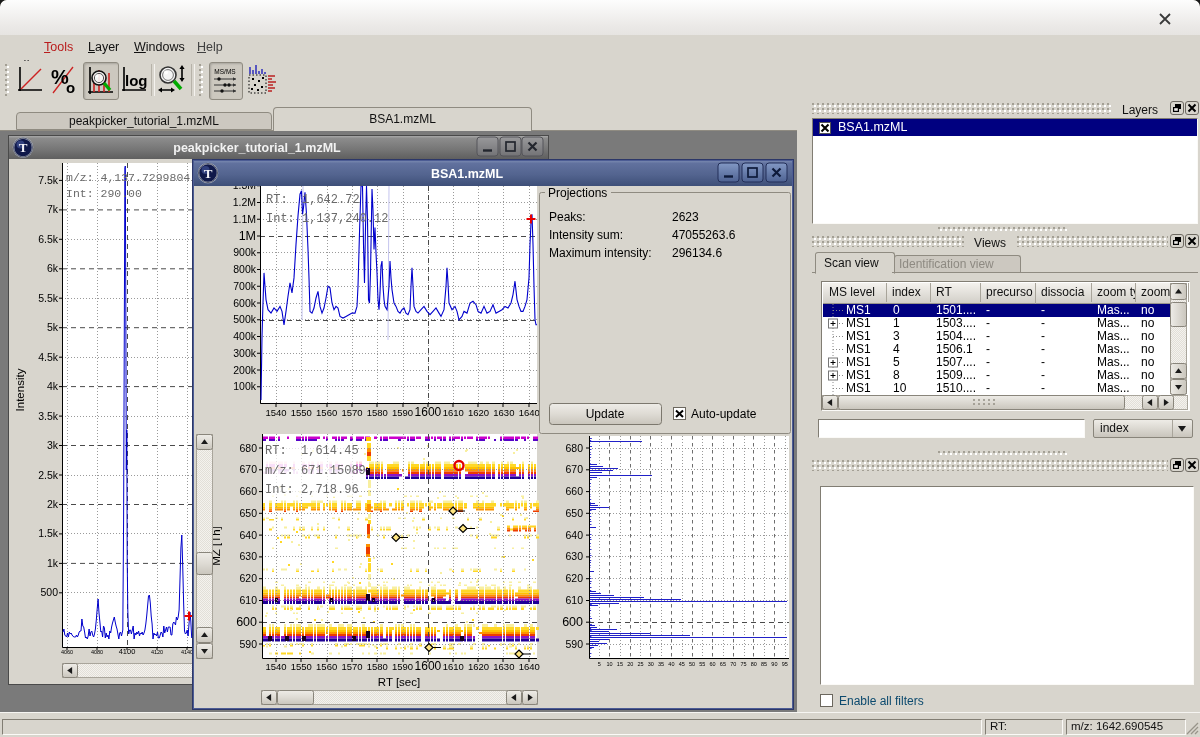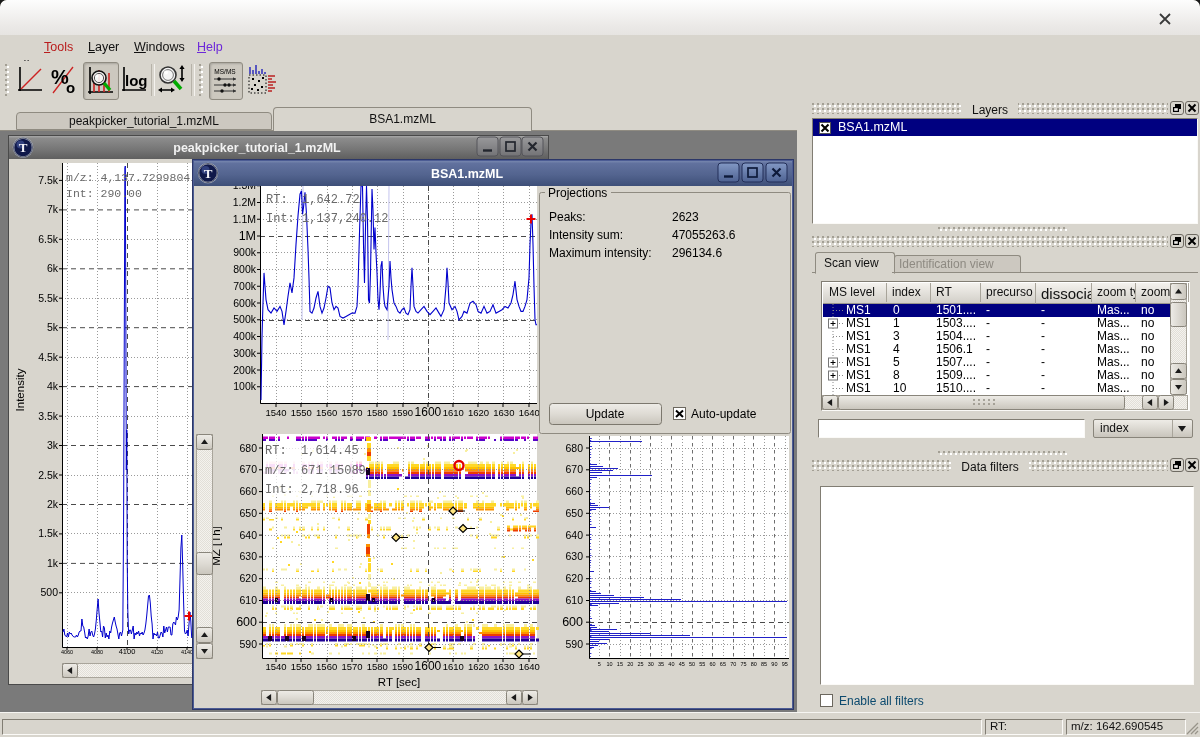--- a/index.html
+++ b/index.html
@@ -9,21 +9,21 @@
 <div id="app">
  <div style="position:absolute;left:0;top:0;width:1200px;height:35px;background:linear-gradient(#fdfdfd,#eceae8 70%,#e6e4e1);border-bottom:1px solid #c5c2bd;border-radius:7px 7px 0 0"></div>
  <svg style="position:absolute;left:1157px;top:11px" width="16" height="16" viewBox="0 0 16 16">
       <path d="M3 3l10 10M13 3L3 13" stroke="#3a3a3a" stroke-width="1.8"></path>
     </svg>
  <div style="position:absolute;left:0;top:35px;width:1200px;height:26px;background:#d8d5cd"></div>
  <div style="position:absolute;left:14px;top:57px;font-size:15px;color:#404040"><u>F</u>ile</div>
     <div style="position:absolute;left:44px;top:40px;font-size:12.5px;color:#b91c1c"><u>T</u>ools</div>
     <div style="position:absolute;left:88px;top:40px;font-size:12.5px;color:#111"><u>L</u>ayer</div>
     <div style="position:absolute;left:134px;top:40px;font-size:12.5px;color:#111"><u>W</u>indows</div>
-    <div style="position:absolute;left:197px;top:40px;font-size:12.5px;color:#6d28d9"><u>H</u>elp</div>
+    <div style="position:absolute;left:197px;top:40px;font-size:12.5px;color:#404040"><u>H</u>elp</div>
  <div style="position:absolute;left:0;top:61px;width:1200px;height:40px;background:#d8d5cd"></div>
  <div style="position:absolute;left:5px;top:64px;width:5px;height:32px;background-image:radial-gradient(circle at 1.2px 1.2px, #a39f94 1px, rgba(0,0,0,0) 1.4px),radial-gradient(circle at 2.8px 2.8px, #ffffff 1px, rgba(0,0,0,0) 1.4px);background-size:5px 5px"></div>
     <div style="position:absolute;left:16px;top:64px"><svg width="28" height="32" viewBox="0 0 28 32">
         <path d="M4 3v24M2 26h24" stroke="#000" stroke-width="1.6" fill="none"></path>
         <path d="M5 25L25 5" stroke="#cc2222" stroke-width="1.4"></path>
       </svg></div>
     <div style="position:absolute;left:50px;top:64px"><svg width="28" height="32" viewBox="0 0 28 32">
         <path d="M3 29L23 3" stroke="#cc2222" stroke-width="1.3"></path>
         <text x="1" y="20" font-size="20" font-weight="bold" font-family="&quot;Liberation Sans&quot;, sans-serif">%</text>
         <text x="16" y="29" font-size="15" font-weight="bold" font-family="&quot;Liberation Sans&quot;, sans-serif">o</text>
@@ -517,40 +517,41 @@
       <text x="733.2" y="666" font-size="5.5" text-anchor="middle" fill="#000" font-family="&quot;Liberation Sans&quot;, sans-serif" font-weight="normal">70</text>
       <text x="743.5" y="666" font-size="5.5" text-anchor="middle" fill="#000" font-family="&quot;Liberation Sans&quot;, sans-serif" font-weight="normal">75</text>
       <text x="753.8" y="666" font-size="5.5" text-anchor="middle" fill="#000" font-family="&quot;Liberation Sans&quot;, sans-serif" font-weight="normal">80</text>
       <text x="764.1" y="666" font-size="5.5" text-anchor="middle" fill="#000" font-family="&quot;Liberation Sans&quot;, sans-serif" font-weight="normal">85</text>
       <text x="774.4" y="666" font-size="5.5" text-anchor="middle" fill="#000" font-family="&quot;Liberation Sans&quot;, sans-serif" font-weight="normal">90</text>
       <text x="784.7" y="666" font-size="5.5" text-anchor="middle" fill="#000" font-family="&quot;Liberation Sans&quot;, sans-serif" font-weight="normal">95</text>
       <text x="795" y="666" font-size="5.5" text-anchor="middle" fill="#000" font-family="&quot;Liberation Sans&quot;, sans-serif" font-weight="normal">1</text>
     </svg>
  <div style="position:absolute;left:797px;top:96px;width:403px;height:618px;background:#d8d5cd"></div>
  <div style="position:absolute;left:812px;top:103px;width:356px;height:11px;background-image:radial-gradient(circle at 1.2px 1.2px, #a39f94 1px, rgba(0,0,0,0) 1.4px),radial-gradient(circle at 2.8px 2.8px, #ffffff 1px, rgba(0,0,0,0) 1.4px);background-size:5px 5px;"></div>
-    <div style="position:absolute;left:812px;top:101px;width:356px;height:15px;text-align:center;"><span style="background:#d8d5cd;padding:0 10px;font-size:12px;color:#111;position:relative;top:-1px">Layers</span></div>
+    <div style="position:absolute;left:812px;top:101px;width:356px;height:15px;text-align:right;"><span style="background:#d8d5cd;padding:0 10px;font-size:12px;color:#111;position:relative;top:-1px">Layers</span></div>
     <svg style="position:absolute;left:1170px;top:101px" width="14" height="14" viewBox="0 0 14 14">
       <rect x="0.5" y="0.5" width="13" height="13" rx="2.5" fill="none" stroke="#6e6a62"></rect>
       <rect x="5" y="3" width="6" height="5" fill="#000"></rect>
       <rect x="3" y="6" width="6" height="5" fill="#000"></rect>
       <rect x="4.2" y="7.2" width="3.6" height="2.6" fill="#efede9"></rect>
     </svg>
     <svg style="position:absolute;left:1185px;top:101px" width="14" height="14" viewBox="0 0 14 14">
       <rect x="0.5" y="0.5" width="13" height="13" rx="2.5" fill="none" stroke="#6e6a62"></rect>
       <path d="M3.5 3.5l7 7M10.5 3.5l-7 7" stroke="#000" stroke-width="2"></path>
     </svg>
     <div style="position:absolute;left:812px;top:118px;width:384px;height:104px;background:#fff;border-top:1px solid #817d73;border-left:1px solid #817d73;border-bottom:1px solid #fbfaf7;border-right:1px solid #fbfaf7;"></div>
     <div style="position:absolute;left:813px;top:119px;width:384px;height:17px;background:#000080"></div>
     <svg style="position:absolute;left:819px;top:121.5px" width="12" height="12" viewBox="0 0 12 12">
       <rect x="0.5" y="0.5" width="11" height="11" fill="#fff" stroke="#555"></rect>
       <path d="M2.5 2.5l7 7M9.5 2.5l-7 7" stroke="#000" stroke-width="2.1"></path>
     </svg>
     <div style="position:absolute;left:838px;top:120px;font-size:12.5px;color:#fff">BSA1.mzML</div>
     <div style="position:absolute;left:938px;top:227px;width:130px;height:4px;background-image:radial-gradient(circle at 1.2px 1.2px, #a39f94 1px, rgba(0,0,0,0) 1.4px),radial-gradient(circle at 2.8px 2.8px, #ffffff 1px, rgba(0,0,0,0) 1.4px);background-size:5px 5px;"></div>
     <div style="position:absolute;left:812px;top:236px;width:356px;height:11px;background-image:radial-gradient(circle at 1.2px 1.2px, #a39f94 1px, rgba(0,0,0,0) 1.4px),radial-gradient(circle at 2.8px 2.8px, #ffffff 1px, rgba(0,0,0,0) 1.4px);background-size:5px 5px;"></div>
+    <div style="position:absolute;left:812px;top:234px;width:356px;height:15px;text-align:center;"><span style="background:#d8d5cd;padding:0 10px;font-size:12px;color:#111;position:relative;top:-1px">Views</span></div>
     <svg style="position:absolute;left:1170px;top:234px" width="14" height="14" viewBox="0 0 14 14">
       <rect x="0.5" y="0.5" width="13" height="13" rx="2.5" fill="none" stroke="#6e6a62"></rect>
       <rect x="5" y="3" width="6" height="5" fill="#000"></rect>
       <rect x="3" y="6" width="6" height="5" fill="#000"></rect>
       <rect x="4.2" y="7.2" width="3.6" height="2.6" fill="#efede9"></rect>
     </svg>
     <svg style="position:absolute;left:1185px;top:234px" width="14" height="14" viewBox="0 0 14 14">
       <rect x="0.5" y="0.5" width="13" height="13" rx="2.5" fill="none" stroke="#6e6a62"></rect>
       <path d="M3.5 3.5l7 7M10.5 3.5l-7 7" stroke="#000" stroke-width="2"></path>
     </svg>
@@ -559,21 +560,21 @@
     <div style="position:absolute;left:815px;top:252px;width:78px;height:20px;background:#d8d5cd;border:1px solid #8f8b81;border-bottom:1px solid #d8d5cd;border-radius:3px 3px 0 0"></div>
     <div style="position:absolute;left:812px;top:272px;width:386px;height:1px;background:#8f8b81"></div>
     <div style="position:absolute;left:816px;top:254px;width:76px;height:19px;background:#d8d5cd"></div>
     <div style="position:absolute;left:824px;top:256px;font-size:12px;color:#111">Scan view</div>
     <div style="position:absolute;left:821px;top:281px;width:367px;height:128px;background:#fff;border-top:1px solid #817d73;border-left:1px solid #817d73;border-bottom:1px solid #fbfaf7;border-right:1px solid #fbfaf7;"></div>
     <div style="position:absolute;left:823px;top:283px;width:364px;height:20px;background:linear-gradient(#f4f2ee,#d2cfc8);border-bottom:1px solid #9a968c"></div>
     <div style="position:absolute;left:825px;top:283px;width:62px;height:19px;border-right:1px solid #a8a49a;font-size:12px;color:#111;padding:2px 0 0 4px;box-sizing:border-box;overflow:hidden;white-space:nowrap">MS level</div>
     <div style="position:absolute;left:888px;top:283px;width:43px;height:19px;border-right:1px solid #a8a49a;font-size:12px;color:#111;padding:2px 0 0 4px;box-sizing:border-box;overflow:hidden;white-space:nowrap">index</div>
     <div style="position:absolute;left:932px;top:283px;width:49px;height:19px;border-right:1px solid #a8a49a;font-size:12px;color:#111;padding:2px 0 0 4px;box-sizing:border-box;overflow:hidden;white-space:nowrap">RT</div>
     <div style="position:absolute;left:982px;top:283px;width:54px;height:31px;border-right:1px solid #a8a49a;font-size:12px;color:#111;padding:2px 0 0 4px;box-sizing:border-box;overflow:hidden;white-space:nowrap">precurso</div>
-    <div style="position:absolute;left:1037px;top:283px;width:55px;height:19px;border-right:1px solid #a8a49a;font-size:15px;color:#111;padding:2px 0 0 4px;box-sizing:border-box;overflow:hidden;white-space:nowrap">dissocia</div>
+    <div style="position:absolute;left:1037px;top:283px;width:55px;height:19px;border-right:1px solid #a8a49a;font-size:12px;color:#111;padding:2px 0 0 4px;box-sizing:border-box;overflow:hidden;white-space:nowrap">dissocia</div>
     <div style="position:absolute;left:1093px;top:283px;width:43px;height:19px;border-right:1px solid #a8a49a;font-size:12px;color:#111;padding:2px 0 0 4px;box-sizing:border-box;overflow:hidden;white-space:nowrap">zoom ty</div>
     <div style="position:absolute;left:1137px;top:283px;width:52px;height:19px;border-right:1px solid #a8a49a;font-size:12px;color:#111;padding:2px 0 0 4px;box-sizing:border-box;overflow:hidden;white-space:nowrap">zoom</div>
     <div style="position:absolute;left:823px;top:304px;width:348px;height:13px;background:#000080"></div>
     <div class="tr" style="top:304px;color:#fff">
       <span style="left:846px">MS1</span>
       <span style="left:893px">0</span>
       <span style="left:936px">1501....</span>
       <span style="left:986px">-</span>
       <span style="left:1041px">-</span>
       <span style="left:1097px">Mas...</span>
@@ -703,21 +704,20 @@
     </svg>
     <div style="position:absolute;left:818px;top:419px;width:265px;height:17px;background:#fff;border-top:1px solid #817d73;border-left:1px solid #817d73;border-bottom:1px solid #fbfaf7;border-right:1px solid #fbfaf7;"></div>
     <div style="position:absolute;left:1093px;top:419px;width:100px;height:19px;background:linear-gradient(#eeece7,#c9c5bc);border:1px solid #89857b;border-radius:2px;box-sizing:border-box"></div>
     <div style="position:absolute;left:1100px;top:421px;font-size:12px;color:#111">index</div>
     <svg style="position:absolute;left:1172px;top:420px" width="20" height="17" viewBox="0 0 20 17">
       <path d="M0.5 0v17" stroke="#a9a59b"></path>
       <polygon points="6,6.1 14,6.1 10,11.7" fill="#1a1a1a"></polygon>
     </svg>
     <div style="position:absolute;left:938px;top:451px;width:130px;height:4px;background-image:radial-gradient(circle at 1.2px 1.2px, #a39f94 1px, rgba(0,0,0,0) 1.4px),radial-gradient(circle at 2.8px 2.8px, #ffffff 1px, rgba(0,0,0,0) 1.4px);background-size:5px 5px;"></div>
     <div style="position:absolute;left:812px;top:460px;width:356px;height:11px;background-image:radial-gradient(circle at 1.2px 1.2px, #a39f94 1px, rgba(0,0,0,0) 1.4px),radial-gradient(circle at 2.8px 2.8px, #ffffff 1px, rgba(0,0,0,0) 1.4px);background-size:5px 5px;"></div>
-    <div style="position:absolute;left:812px;top:458px;width:356px;height:15px;text-align:center;"><span style="background:#d8d5cd;padding:0 10px;font-size:12px;color:#111;position:relative;top:-1px">Data filters</span></div>
     <svg style="position:absolute;left:1170px;top:458px" width="14" height="14" viewBox="0 0 14 14">
       <rect x="0.5" y="0.5" width="13" height="13" rx="2.5" fill="none" stroke="#6e6a62"></rect>
       <rect x="5" y="3" width="6" height="5" fill="#000"></rect>
       <rect x="3" y="6" width="6" height="5" fill="#000"></rect>
       <rect x="4.2" y="7.2" width="3.6" height="2.6" fill="#efede9"></rect>
     </svg>
     <svg style="position:absolute;left:1185px;top:458px" width="14" height="14" viewBox="0 0 14 14">
       <rect x="0.5" y="0.5" width="13" height="13" rx="2.5" fill="none" stroke="#6e6a62"></rect>
       <path d="M3.5 3.5l7 7M10.5 3.5l-7 7" stroke="#000" stroke-width="2"></path>
     </svg>

